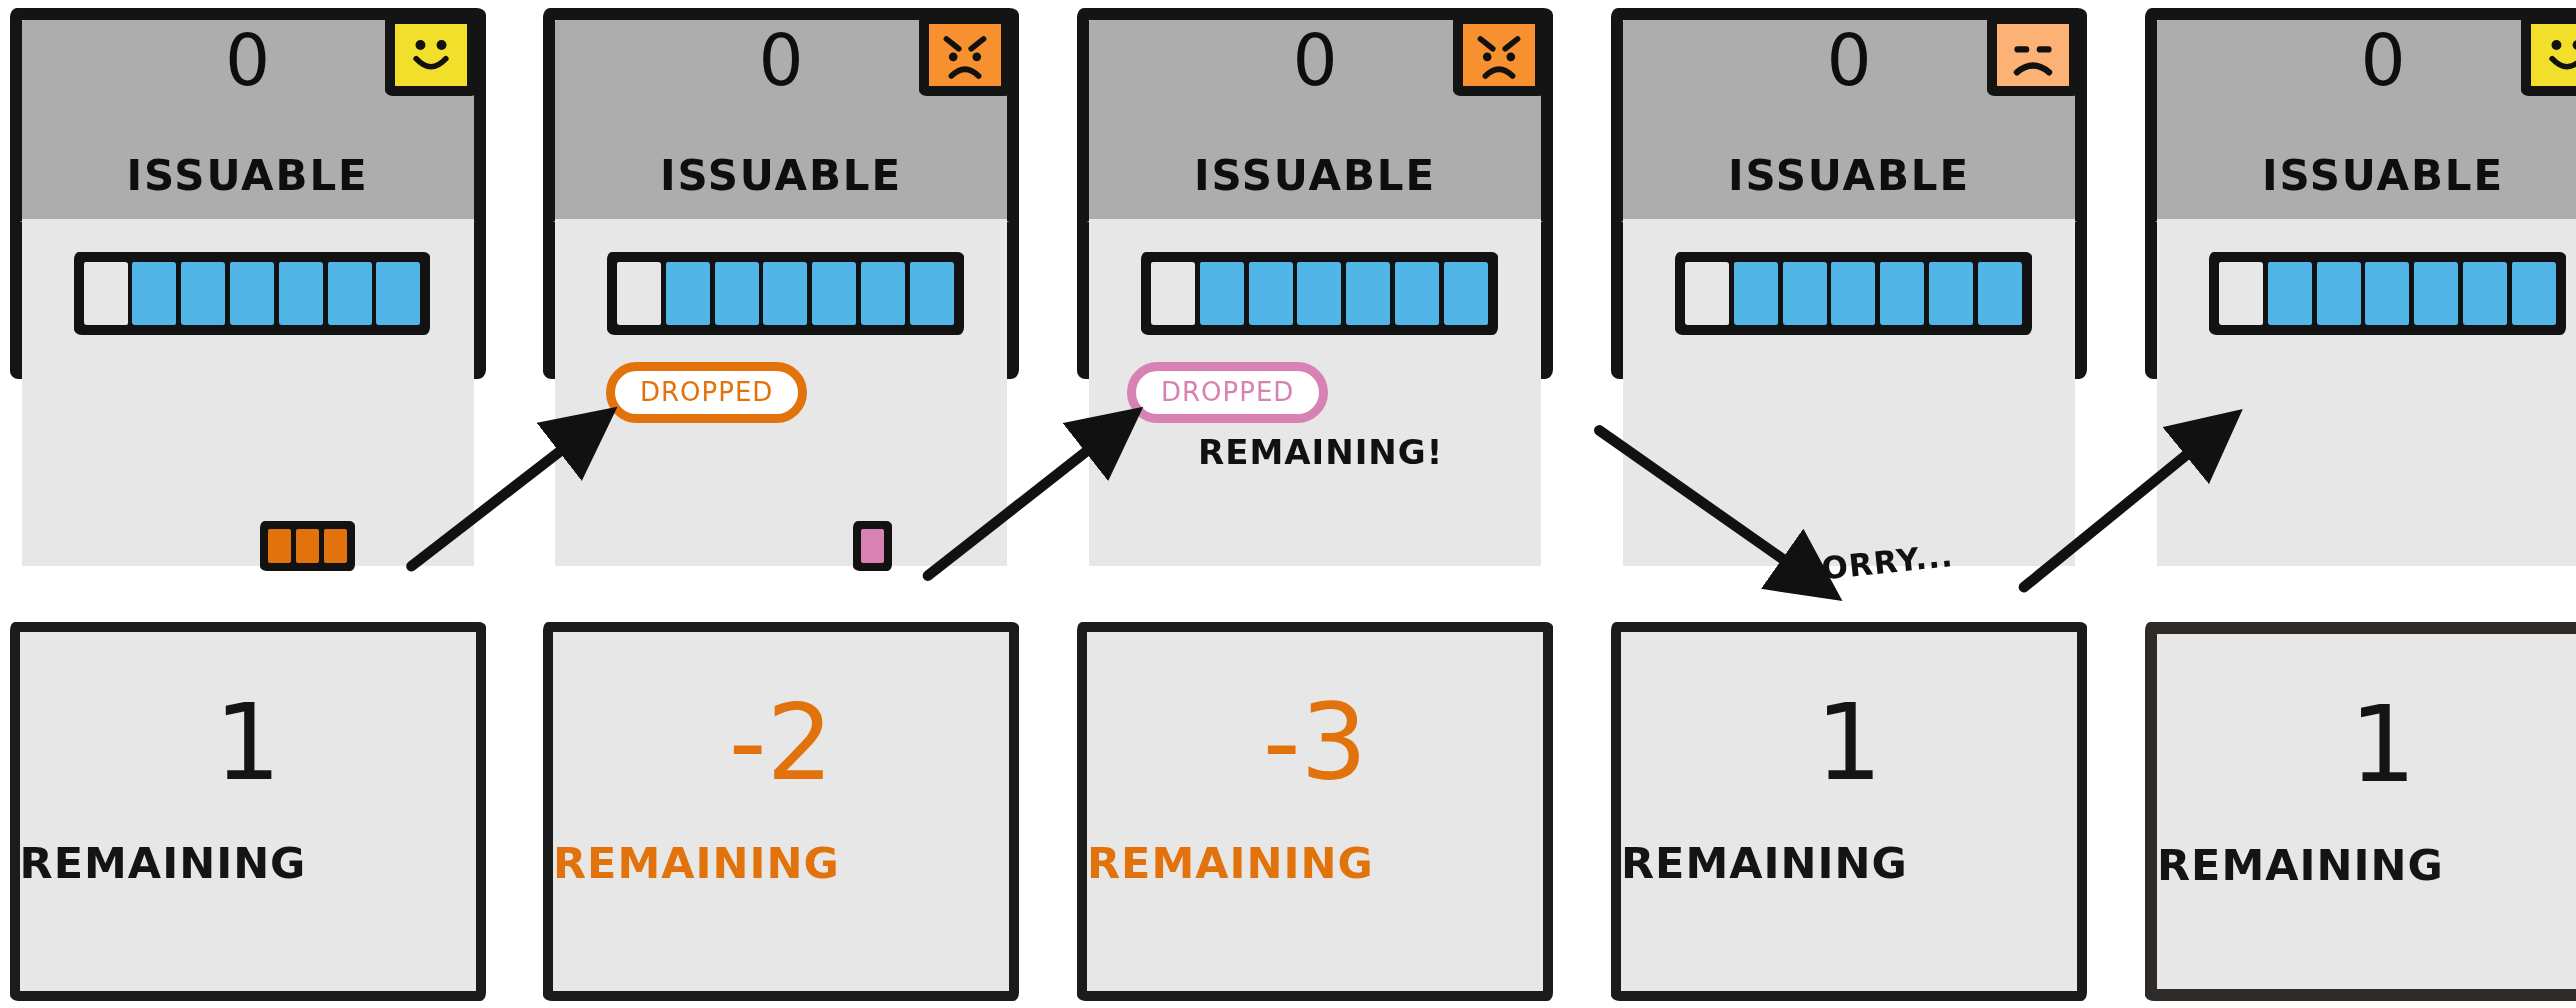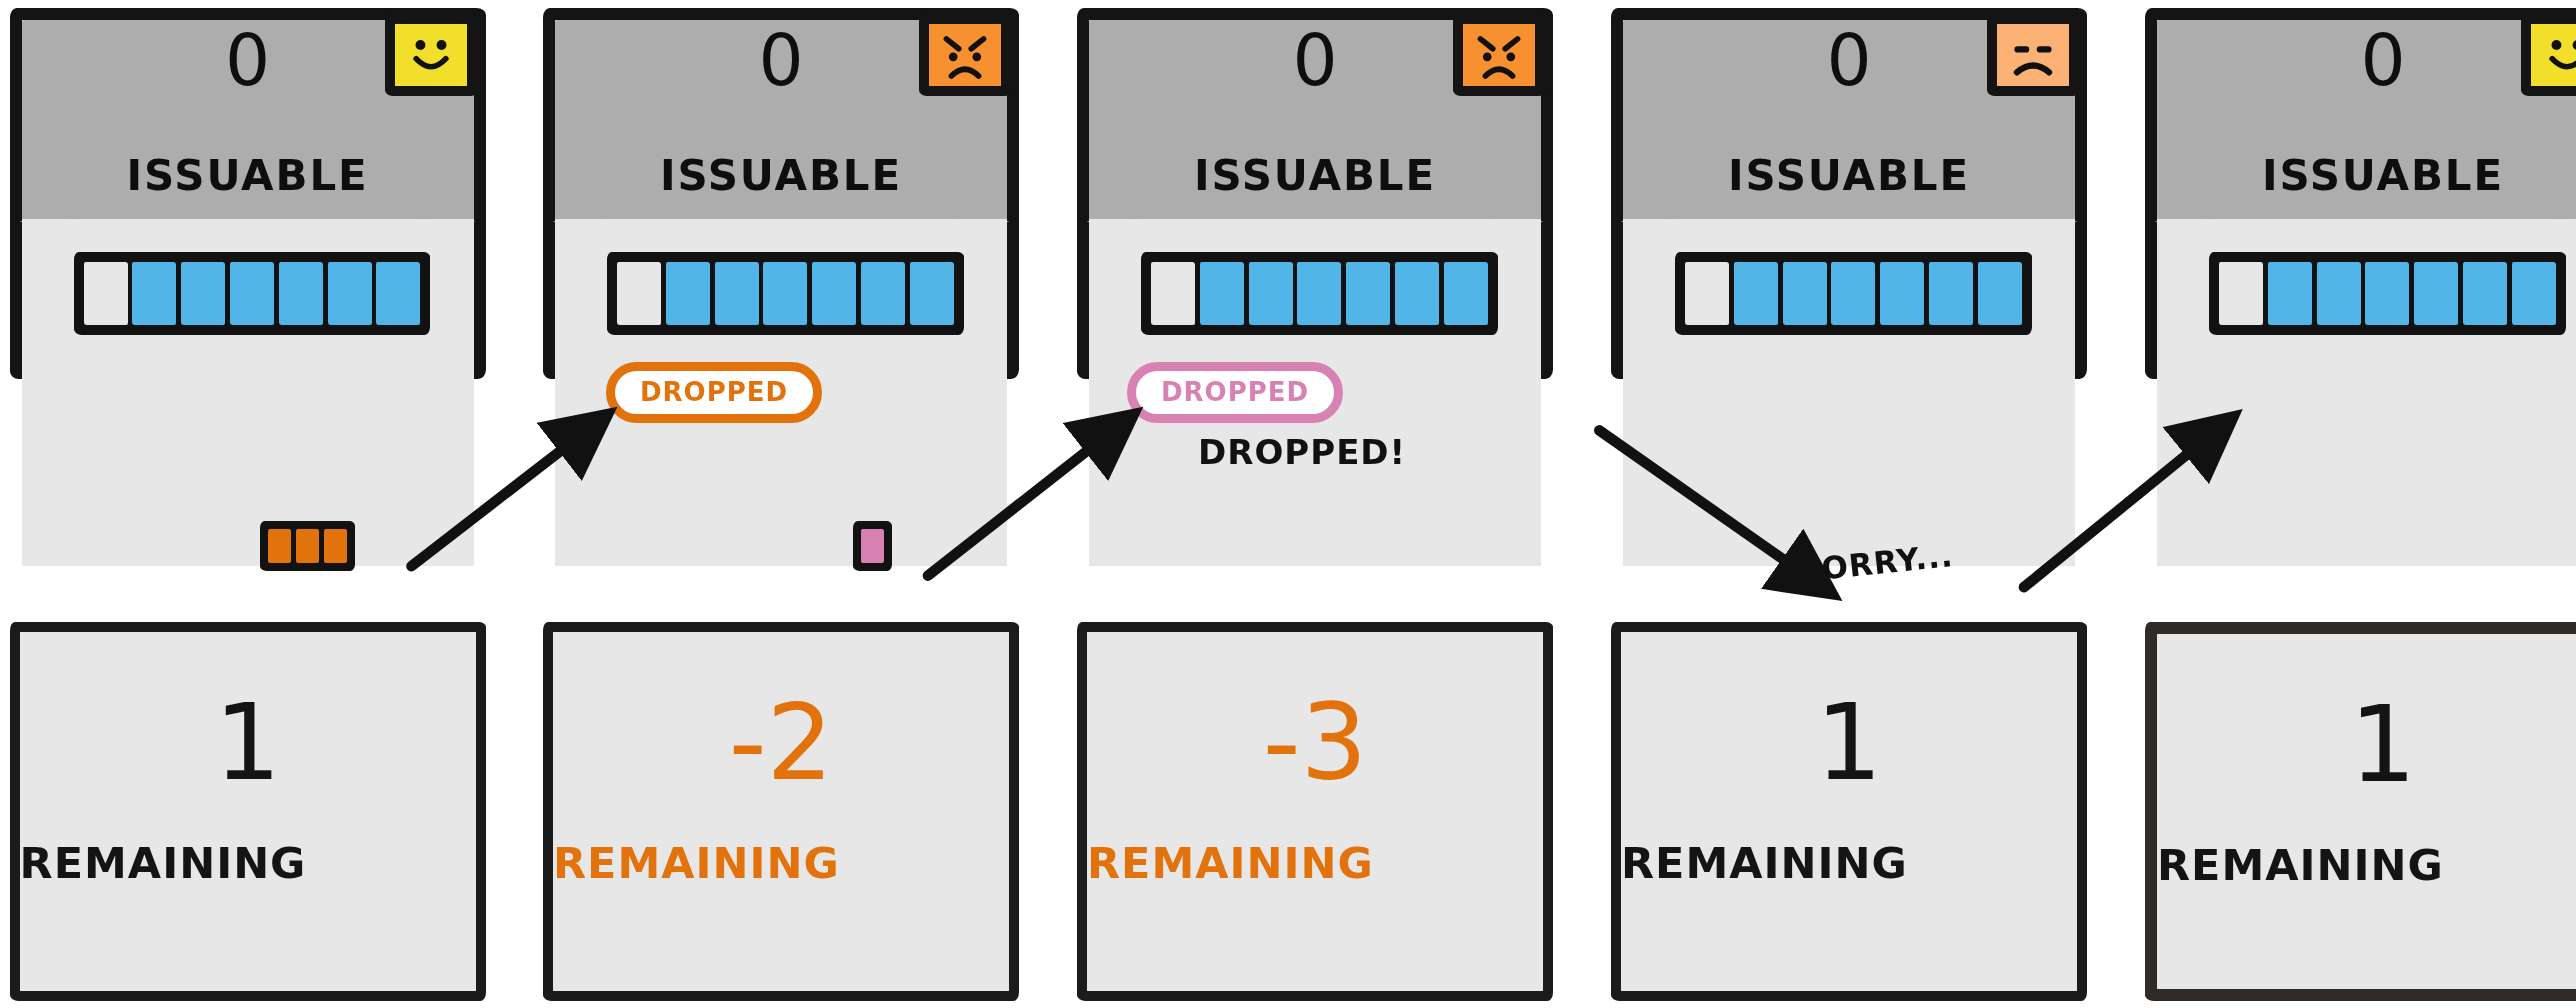--- a/index.html
+++ b/index.html
@@ -87,21 +87,21 @@
     border-radius:1.9px 2.9px 1.9px 2.9px;
   }
   .blocks .cell:last-child{margin-right:0;}
   .blocks .cell.empty{background:#e7e7e7;}
 
   
   .dropped-pill{
     position:absolute;
     padding:5.7px 25px 7.7px;
     font-size:26px;
-    font-weight:700;
+    font-weight:400;
     letter-spacing:1px;
     border-radius:956px;
     border:9.6px solid;
     background:#ffffff;
     white-space:nowrap;
   }
   .dropped-pill.orange{color:#e2720c;border-color:#e2720c;}
   .dropped-pill.pink{color:#d782b3;border-color:#d782b3;}
 
   
@@ -305,21 +305,21 @@
   <div class="mini-group" style="left:260px;top:521px;">
     <span class="mini" style="background:#e2720c;"></span>
     <span class="mini" style="background:#e2720c;"></span>
     <span class="mini" style="background:#e2720c;"></span>
   </div>
 
   <div class="mini-group" style="left:853px;top:521px;">
     <span class="mini" style="background:#d782b3;"></span>
   </div>
 
-  <div class="note" style="left:1198px;top:432px;">DROPPED!</div>
+  <div class="note" style="left:1198px;top:432px;">REMAINING!</div>
 
   <div class="note tilt" style="left:1798px;top:545px;font-size:31px;">SORRY...</div>
 
   <svg class="arrow-svg" style="left:0;top:0;width:2576px;height:1008px;" viewBox="0 0 2693 1054" width="2576" height="1008">
     <defs>
       <marker id="ah" viewBox="0 0 12 12" refX="7" refY="6" markerWidth="7" markerHeight="7" orient="auto-start-reverse">
         <path d="M0 0 L12 6 L0 12 z" fill="#111"></path>
       </marker>
     </defs>
 

